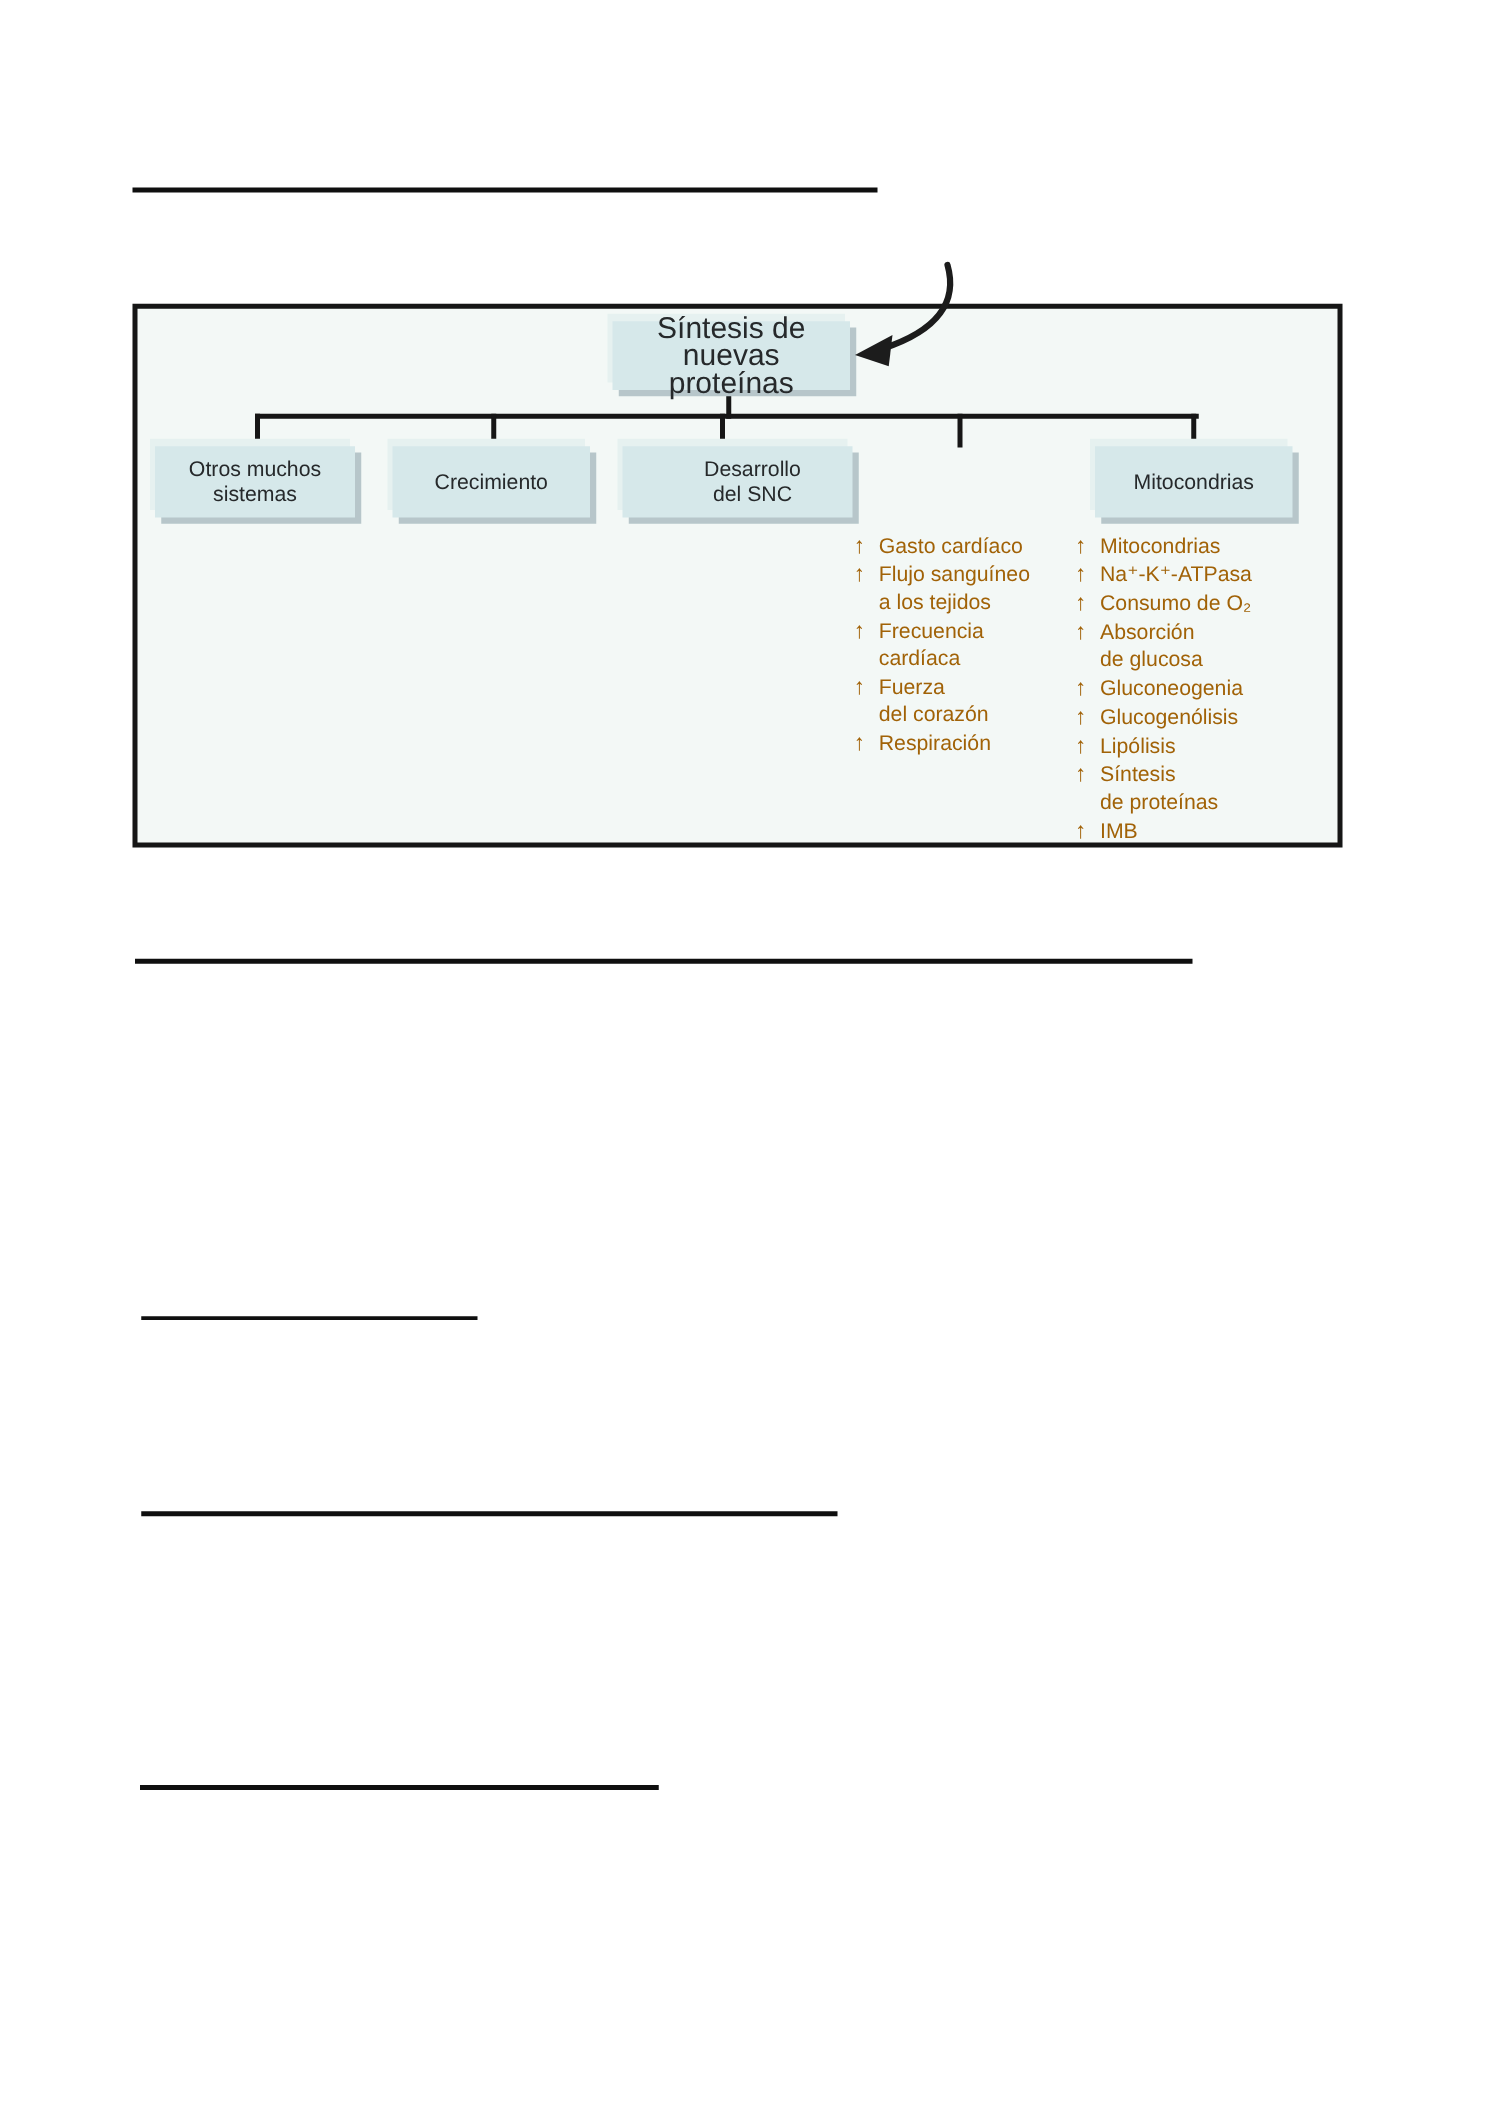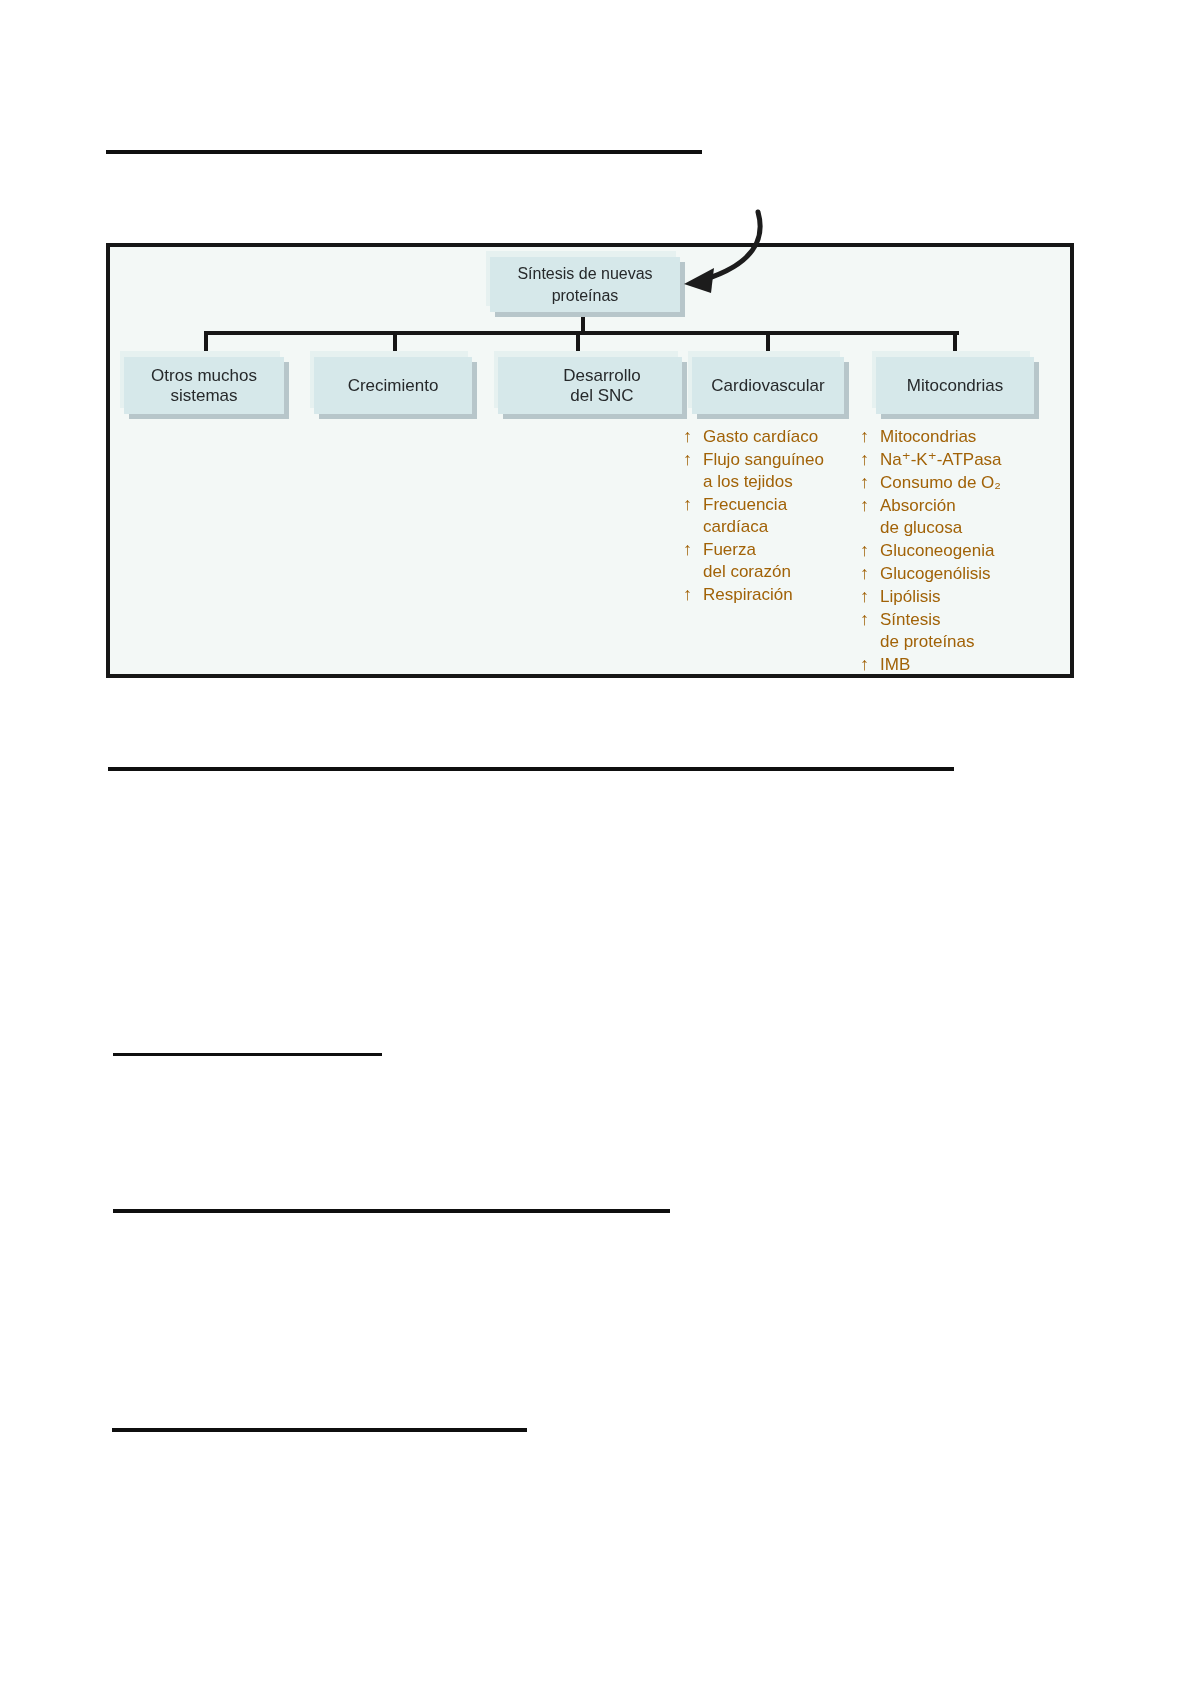--- a/index.html
+++ b/index.html
@@ -26,21 +26,21 @@
   .branch{left:94px;top:84px;width:755px;height:4px;}
   .drop{top:84px;width:4px;height:27px;}
   .d1{left:94px;} .d2{left:283px;} .d3{left:466px;} .d4{left:656px;} .d5{left:843px;}
 
   
   .node{
     position:absolute;display:flex;align-items:center;justify-content:center;
     background:#d6e8ea;box-shadow:5px 5px 0 #b7c6ca,-4px -6px 0 #e6f1f0;
     text-align:center;font-size:17px;line-height:20px;color:#26292b;
   }
-  .root{left:380px;top:10px;width:190px;height:55px;font-size:16px;line-height:22px;}
+  .root{left:380px;top:10px;width:190px;height:55px;font-size:24px;line-height:22px;}
   .n1{left:14px;top:110px;width:160px;height:57px;}
   .n2{left:204px;top:110px;width:158px;height:57px;}
   .n3{left:388px;top:110px;width:160px;height:57px;padding-left:24px;}
   .n4{left:582px;top:110px;width:152px;height:57px;}
   .n5{left:766px;top:110px;width:158px;height:57px;}
 
   
   .efx{position:absolute;top:178px;font-size:17px;line-height:22px;color:#a16207;}
   .efx-cardio{left:573px;width:185px;}
   .efx-metab{left:750px;width:200px;}
@@ -72,23 +72,20 @@
     </div>
     <div class="node n1">
       <span>Otros muchos<br>sistemas</span>
     </div>
     <div class="node n2">
       <span>Crecimiento</span>
     </div>
     <div class="node n3">
       <span>Desarrollo<br>del SNC</span>
     </div>
-    <div class="node n4">
-      <span>Cardiovascular</span>
-    </div>
     <div class="node n5">
       <span>Mitocondrias</span>
     </div>
 
     <div class="efx efx-cardio">
         <div class="li"><span class="up">↑</span>Gasto cardíaco</div>
         <div class="li"><span class="up">↑</span>Flujo sanguíneo<br>a los tejidos</div>
         <div class="li"><span class="up">↑</span>Frecuencia<br>cardíaca</div>
         <div class="li"><span class="up">↑</span>Fuerza<br>del corazón</div>
         <div class="li"><span class="up">↑</span>Respiración</div>

